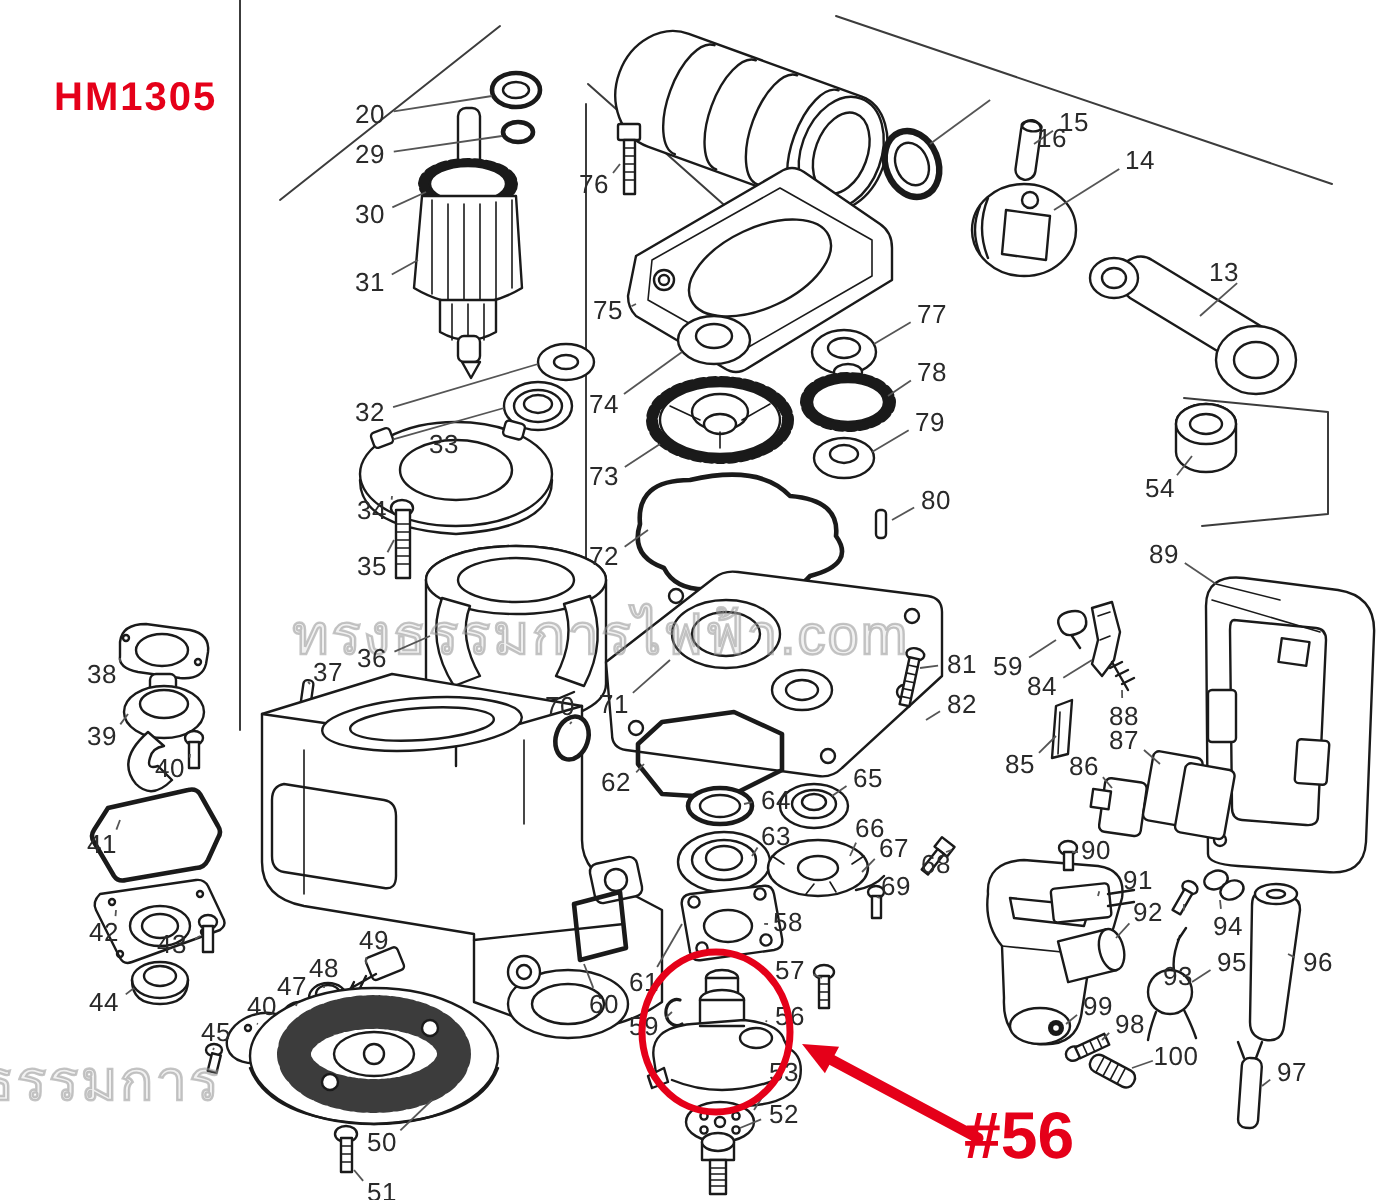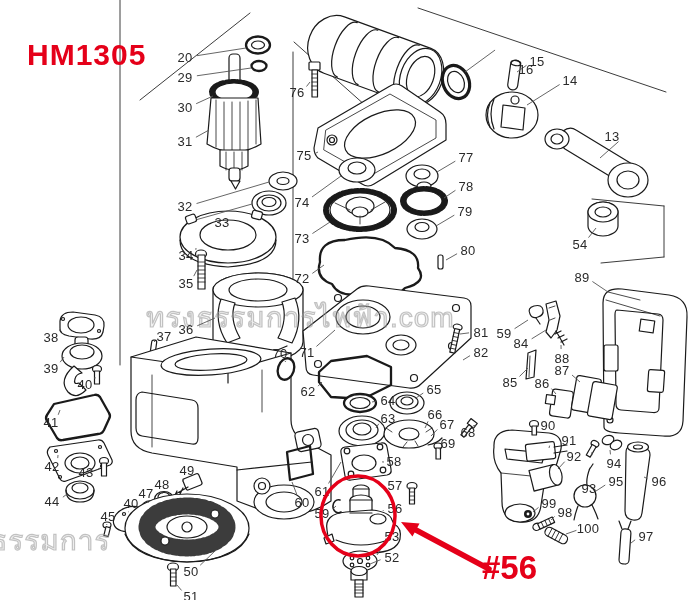--- a/index.html
+++ b/index.html
@@ -10,21 +10,21 @@
   #art *{stroke:#1a1a1a;stroke-width:1.2;fill:none;stroke-linejoin:round;stroke-linecap:round;}
   #art .f{fill:#ffffff;}
   #art .teeth{stroke-dasharray:3.2,2.6;stroke-width:6;}
   #art .hatch{stroke-dasharray:2.6,3.4;stroke-width:17;opacity:.85;}
   #art .thin{stroke-width:.8;}
   #art .thick{stroke-width:2.3;}
   #art .sep{stroke-width:1;stroke:#3c3c3c;}
   #leaders line{stroke:var(--leader,#555);stroke-width:.9;}
   .part-label{position:absolute;transform:translate(-50%,-50%);
       font-size:13px;color:var(--label,#2a2a2a);letter-spacing:.3px;white-space:nowrap;}
-  #hm-title{position:absolute;font-size:30px;font-weight:bold;color:var(--red,#e50019);
+  #hm-title{position:absolute;font-size:20px;font-weight:bold;color:var(--red,#e50019);
       letter-spacing:1px;}
   #callout{position:absolute;font-size:33px;font-weight:bold;color:var(--red,#e50019);}
   .watermark{position:absolute;font-size:28px;font-weight:normal;letter-spacing:1px;
       color:rgba(180,180,180,0.18);-webkit-text-stroke:1.2px rgba(150,150,150,.55);
       white-space:nowrap;pointer-events:none;}
   #wm-main{left:146px;top:295px;}
   #wm-corner{left:-60px;top:518px;}
   #annot ellipse{fill:none;stroke:var(--red,#e50019);stroke-width:3.5;}
   #annot line{stroke:var(--red,#e50019);stroke-width:5.5;stroke-linecap:round;}
   #annot polygon{fill:var(--red,#e50019);}

